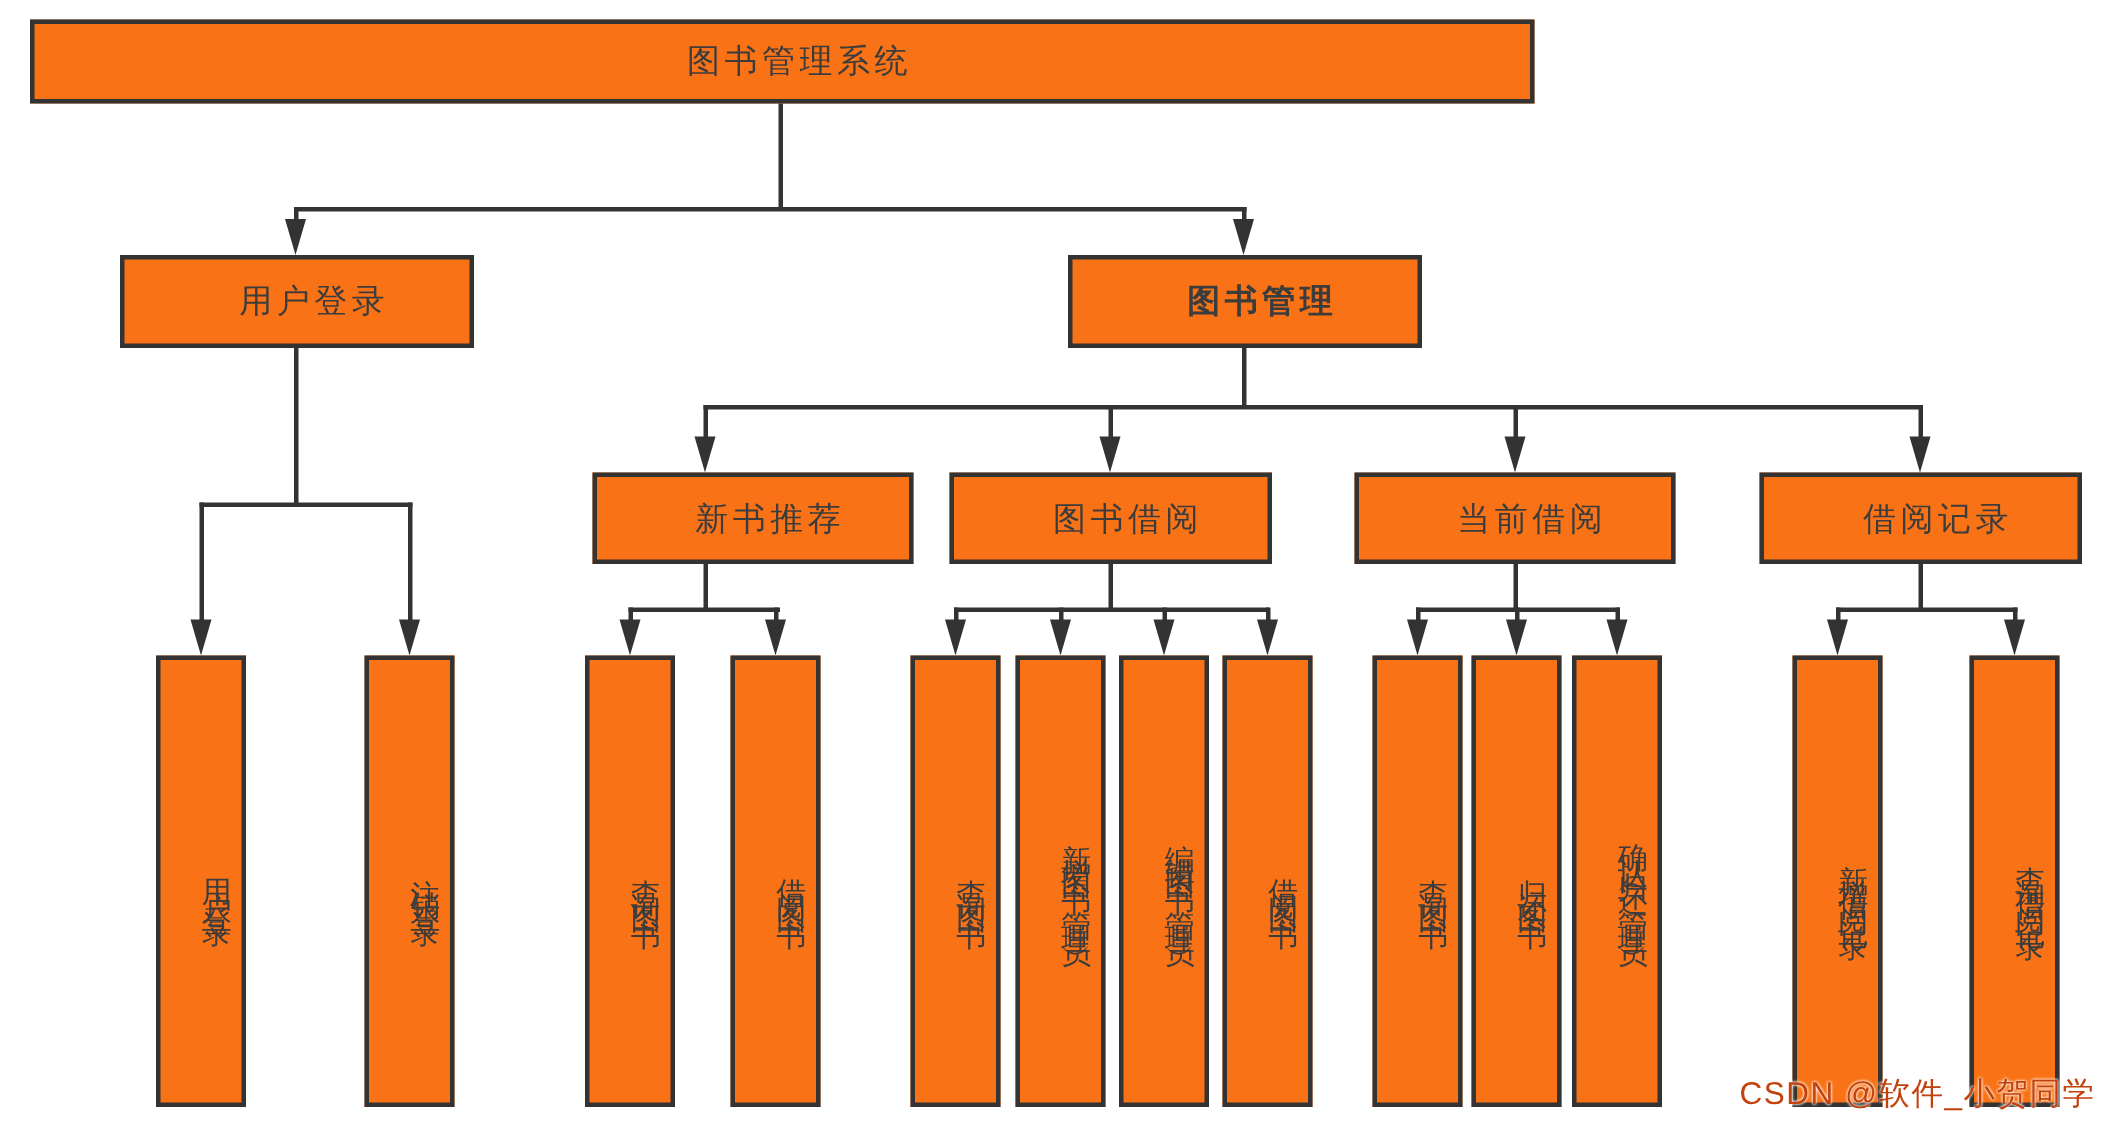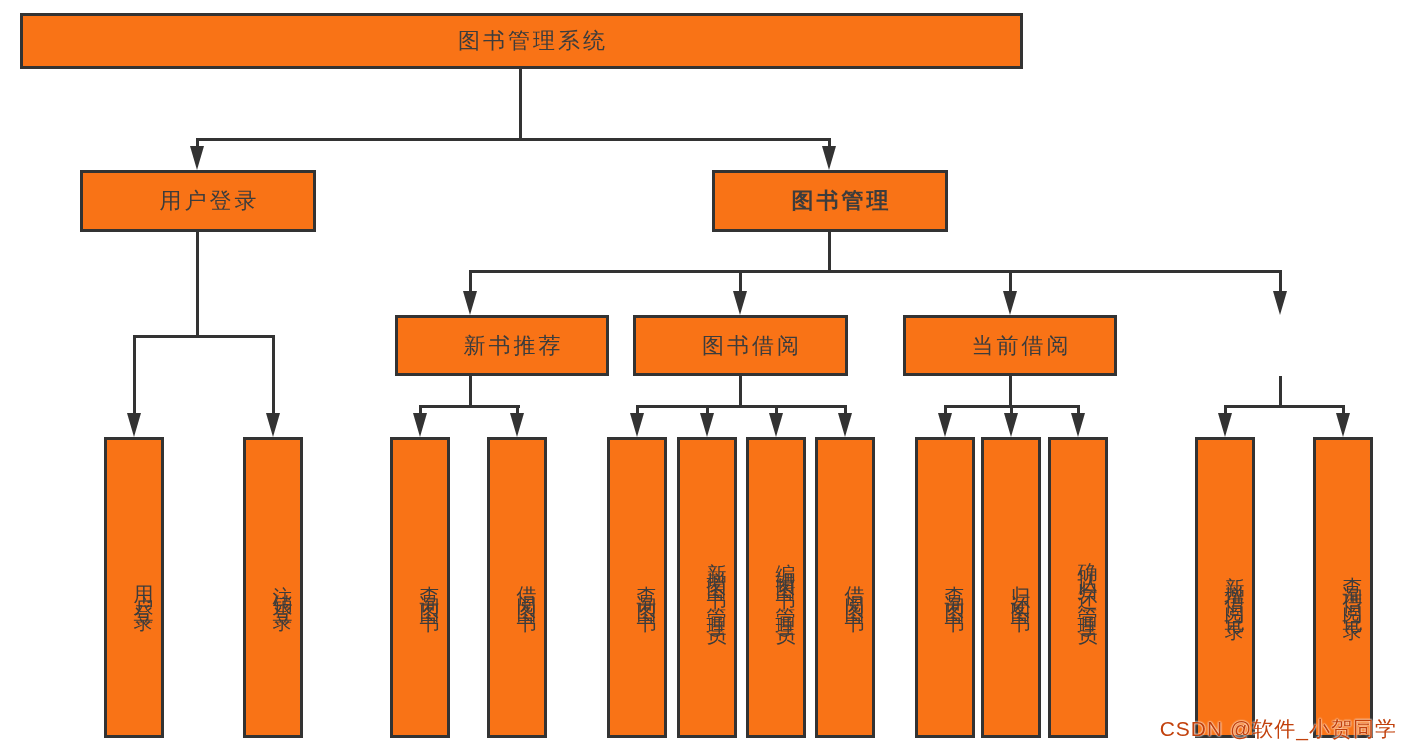--- a/index.html
+++ b/index.html
@@ -62,20 +62,23 @@
   <div class="arrow" style="left:1273px;top:291px;"></div>
 
   <div class="box hbox" style="left:363px;top:315px;width:214px;height:61px;margin-left:32px;">
     <span>新书推荐</span>
   </div>
   <div class="box hbox" style="left:633px;top:315px;width:215px;height:61px;">
     <span>图书借阅</span>
   </div>
   <div class="box hbox" style="left:903px;top:315px;width:214px;height:61px;">
     <span>当前借阅</span>
+  </div>
+  <div class="box hbox" style="left:1173px;top:315px;width:215px;height:61px;">
+    <span>借阅记录</span>
   </div>
 
   <div class="vline" style="left:469px;top:376px;height:31px;"></div>
   <div class="hline" style="left:419px;top:405px;width:101px;"></div>
   <div class="vline" style="left:419px;top:405px;height:10px;"></div>
   <div class="arrow" style="left:413px;top:413px;"></div>
   <div class="vline" style="left:516px;top:405px;height:10px;"></div>
   <div class="arrow" style="left:510px;top:413px;"></div>
 
   <div class="vline" style="left:739px;top:376px;height:31px;"></div>

